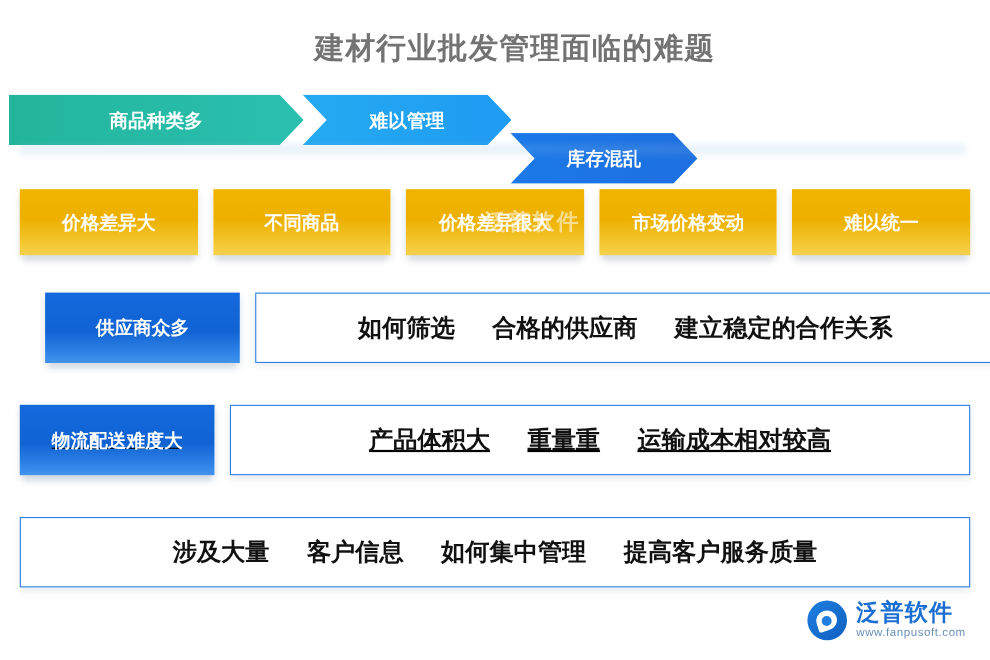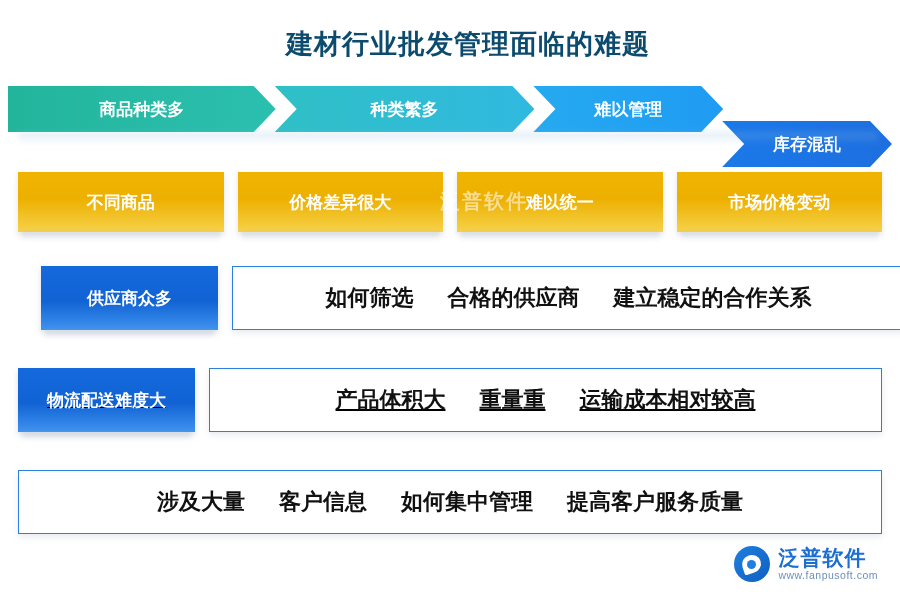--- a/index.html
+++ b/index.html
@@ -13,21 +13,21 @@
     font-family: "Liberation Sans", "DejaVu Sans", sans-serif;
     overflow: hidden;
     position: relative;
   }
 
   
   .title {
     text-align: center;
     font-size: 27px;
     font-weight: bold;
-    color: #0c4a6e;
+    color: #737373;
     letter-spacing: 1px;
     padding-top: 28px;
     padding-bottom: 0;
     line-height: 1.2;
     margin-left: 36px;
   }
 
   
   .arrow-band {
     position: absolute;
@@ -232,44 +232,44 @@
 </style>
 </head>
 <body>
 
 <div class="title">建材行业批发管理面临的难题</div>
 
 <div class="arrow-band">
   <div class="arrow a1">
     <span>商品种类多</span>
   </div>
-  <div class="arrow a2">
-    <span>种类繁多</span>
-  </div>
   <div class="arrow a3">
     <span>难以管理</span>
   </div>
   <div class="arrow a4">
     <span>库存混乱</span>
   </div>
 </div>
 <div class="arrow-shadow"></div>
 
 <div class="yellow-row">
   <div class="ycard">
+      <span>价格差异大</span>
+    </div>
+  <div class="ycard">
       <span>不同商品</span>
     </div>
   <div class="ycard">
       <span>价格差异很大</span>
     </div>
   <div class="ycard">
+      <span>市场价格变动</span>
+    </div>
+  <div class="ycard">
       <span>难以统一</span>
-    </div>
-  <div class="ycard">
-      <span>市场价格变动</span>
     </div>
 </div>
 
 <div class="wm-center">泛普软件</div>
 
 <div class="blue-row r1">
   <div class="blabel">
     <span>供应商众多</span>
   </div>
   <div class="bbox">

